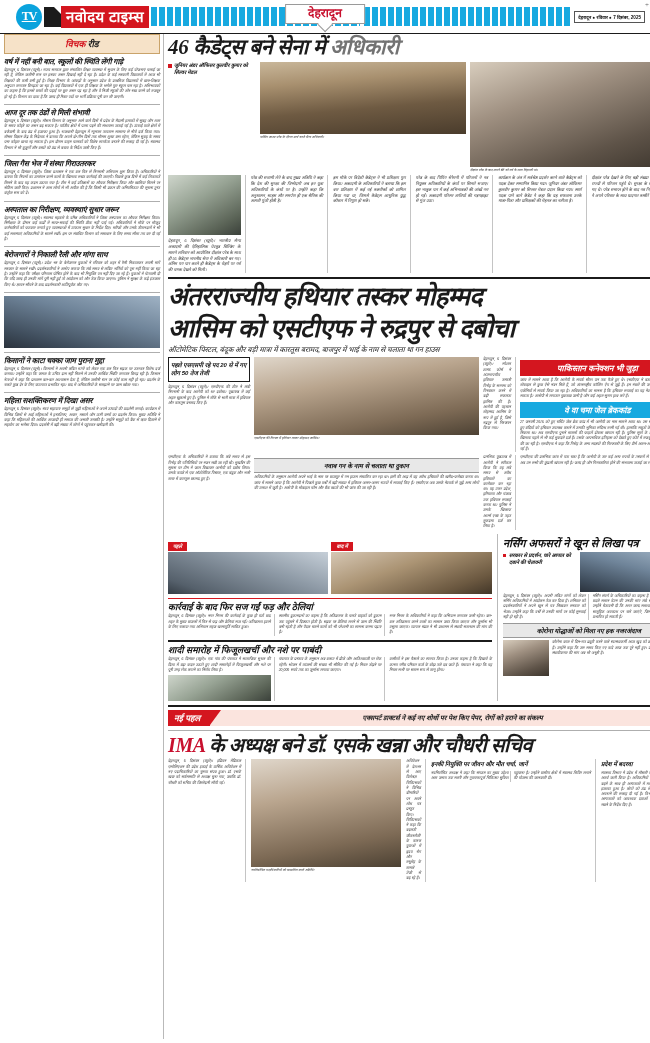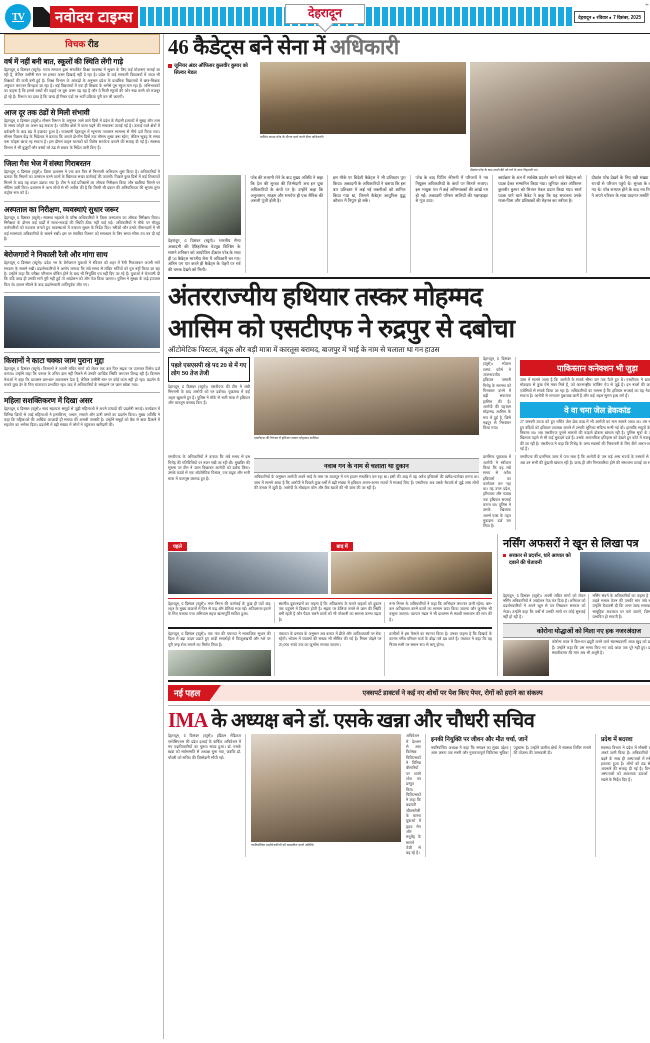--- a/index.html
+++ b/index.html
@@ -27,23 +27,23 @@
     display: flex;
     align-items: center;
   }
   .logo-mark {
     width: 26px; height: 26px;
     border-radius: 50%;
     background: #0aa3dd;
     color: #fff;
     font-family: "Liberation Serif", serif;
     font-weight: bold;
-    font-size: 10px;
+    font-size: 12px;
     display: flex; align-items: center; justify-content: center;
-    margin-left: 5px;
+    margin-left: 16px;
     flex: 0 0 auto;
     letter-spacing: -1px;
     text-decoration: underline;
   }
   .logo-flag {
     width: 17px; height: 20px;
     margin-left: 2px;
     background: #1b1b1b;
     position: relative;
     flex: 0 0 auto;
@@ -122,20 +122,21 @@
   .plus-mark {
     position: absolute; right: 1px; top: 1px;
     font-size: 7px; color: #666;
   }
 
   
   .body-grid {
     display: flex;
     height: 1009px;
     padding: 0 4px 4px 4px;
+    font-style: italic;
   }
   .col-left  { width: 160px; flex: 0 0 160px; padding-right: 3px;
                border-right: 1px solid #b9b9b9; }
   .col-main  { flex: 1 1 auto; padding: 0 4px; }
 
   
   .kicker-bar {
     background: #f6e2c8;
     border: 1px solid #c9a36a;
     text-align: center;
@@ -402,21 +403,21 @@
       </div>
       <hr class="rule">
 
       <div>
         <div class="hl-s">आज दूर तक ठंडों से मिली संभावी</div>
         <div class="body-txt tiny">देहरादून, 6 दिसंबर (ब्यूरो)। मौसम विभाग के अनुसार आने वाले दिनों में प्रदेश के मैदानी इलाकों में सुबह और शाम के समय कोहरे का असर बढ़ सकता है। पर्वतीय क्षेत्रों में पाला पड़ने की संभावना जताई गई है। ऊंचाई वाले क्षेत्रों में बर्फबारी के बाद ठंड में इजाफा हुआ है। राजधानी देहरादून में न्यूनतम तापमान सामान्य से नीचे दर्ज किया गया। मौसम विज्ञान केंद्र के निदेशक ने बताया कि अगले दो-तीन दिनों तक मौसम शुष्क बना रहेगा, लेकिन सुबह के समय घना कोहरा छाया रह सकता है। इस दौरान वाहन चालकों को विशेष सतर्कता बरतने की सलाह दी गई है। स्वास्थ्य विभाग ने भी बुजुर्गों और बच्चों को ठंड से बचाव के निर्देश जारी किए हैं।</div>
       </div>
       <hr class="rule">
 
       <div>
-        <div class="hl-s">जिला गैस भेज में संस्था गिराबरतन</div>
+        <div class="hl-s">जिला गैस भेज में संस्था गिराउतरकर</div>
         <div class="body-txt tiny">देहरादून, 6 दिसंबर (ब्यूरो)। जिला प्रशासन ने एक बार फिर से निगरानी अभियान शुरू किया है। अधिकारियों ने बताया कि नियमों का उल्लंघन करने वालों के खिलाफ सख्त कार्रवाई की जाएगी। पिछले कुछ दिनों में कई शिकायतें मिलने के बाद यह कदम उठाया गया है। टीम ने कई प्रतिष्ठानों का औचक निरीक्षण किया और खामियां मिलने पर नोटिस जारी किए। प्रशासन ने आम लोगों से भी अपील की है कि किसी भी प्रकार की अनियमितता की सूचना तुरंत कंट्रोल रूम को दें।</div>
       </div>
       <hr class="rule">
 
       <div>
         <div class="hl-s">अस्पताल का निरीक्षण, व्यवस्थाएं सुधार जरूर</div>
         <div class="body-txt tiny">देहरादून, 6 दिसंबर (ब्यूरो)। स्वास्थ्य महकमे के वरिष्ठ अधिकारियों ने जिला अस्पताल का औचक निरीक्षण किया। निरीक्षण के दौरान कई वार्डों में साफ-सफाई की स्थिति ठीक नहीं पाई गई। अधिकारियों ने मौके पर मौजूद कर्मचारियों को फटकार लगाते हुए व्यवस्थाओं में तत्काल सुधार के निर्देश दिए। मरीजों और उनके तीमारदारों ने भी कई समस्याएं अधिकारियों के सामने रखीं। इस पर संबंधित विभाग को समाधान के लिए समय सीमा तय कर दी गई है।</div>
       </div>
       <hr class="rule">
 
@@ -542,34 +543,36 @@
             <div style="flex:1;">
               <div class="red-tab">पहले</div>
               <div class="photo p6" style="height:42px;"></div>
             </div>
             <div style="flex:1;">
               <div class="red-tab">बाद में</div>
               <div class="photo p7" style="height:42px;"></div>
             </div>
           </div>
           <hr class="rule red">
+          <div class="hl-m">कार्रवाई के बाद फिर सज गईं फड़ और ठेलियां</div>
           <div class="flex" style="gap:4px;">
             <div style="flex:1;border-right:1px solid #c4c4c4;padding-right:3px;">
               <div class="body-txt tiny">देहरादून, 6 दिसंबर (ब्यूरो)। नगर निगम की कार्रवाई के कुछ ही घंटों बाद शहर के मुख्य बाजारों में फिर से फड़ और ठेलियां सज गईं। अतिक्रमण हटाने के लिए चलाया गया अभियान महज खानापूर्ति साबित हुआ।</div>
             </div>
             <div style="flex:1;border-right:1px solid #c4c4c4;padding-right:3px;">
               <div class="body-txt tiny">स्थानीय दुकानदारों का कहना है कि अतिक्रमण के चलते ग्राहकों को दुकान तक पहुंचने में दिक्कत होती है। सड़क पर ठेलियां लगने से जाम की स्थिति बनी रहती है और पैदल चलने वालों को भी परेशानी का सामना करना पड़ता है।</div>
             </div>
             <div style="flex:1;">
               <div class="body-txt tiny">नगर निगम के अधिकारियों ने कहा कि अभियान लगातार जारी रहेगा। बार-बार अतिक्रमण करने वालों का सामान जब्त किया जाएगा और जुर्माना भी वसूला जाएगा। व्यापार मंडल ने भी प्रशासन से स्थायी समाधान की मांग की है।</div>
             </div>
           </div>
 
           <hr class="rule thick">
 
+          <div class="hl-m">शादी समारोह में फिजूलखर्ची और नशे पर पाबंदी</div>
           <div class="flex" style="gap:4px;">
             <div style="flex:1;border-right:1px solid #c4c4c4;padding-right:3px;">
               <div class="body-txt tiny">देहरादून, 6 दिसंबर (ब्यूरो)। एक गांव की पंचायत ने सामाजिक सुधार की दिशा में बड़ा कदम उठाते हुए शादी समारोहों में फिजूलखर्ची और नशे पर पूरी तरह रोक लगाने का निर्णय लिया है।</div>
               <div class="photo p4" style="height:26px;margin-top:2px;"></div>
             </div>
             <div style="flex:1;border-right:1px solid #c4c4c4;padding-right:3px;">
               <div class="body-txt tiny">पंचायत के प्रस्ताव के अनुसार अब बारात में डीजे और आतिशबाजी पर रोक रहेगी। भोजन में व्यंजनों की संख्या भी सीमित की गई है। नियम तोड़ने पर 20,000 रुपये तक का जुर्माना लगाया जाएगा।</div>
             </div>
             <div style="flex:1;">
               <div class="body-txt tiny">ग्रामीणों ने इस फैसले का स्वागत किया है। उनका कहना है कि दिखावे के कारण गरीब परिवार कर्ज के बोझ तले दब जाते हैं। पंचायत ने कहा कि यह नियम सभी पर समान रूप से लागू होगा।</div>

